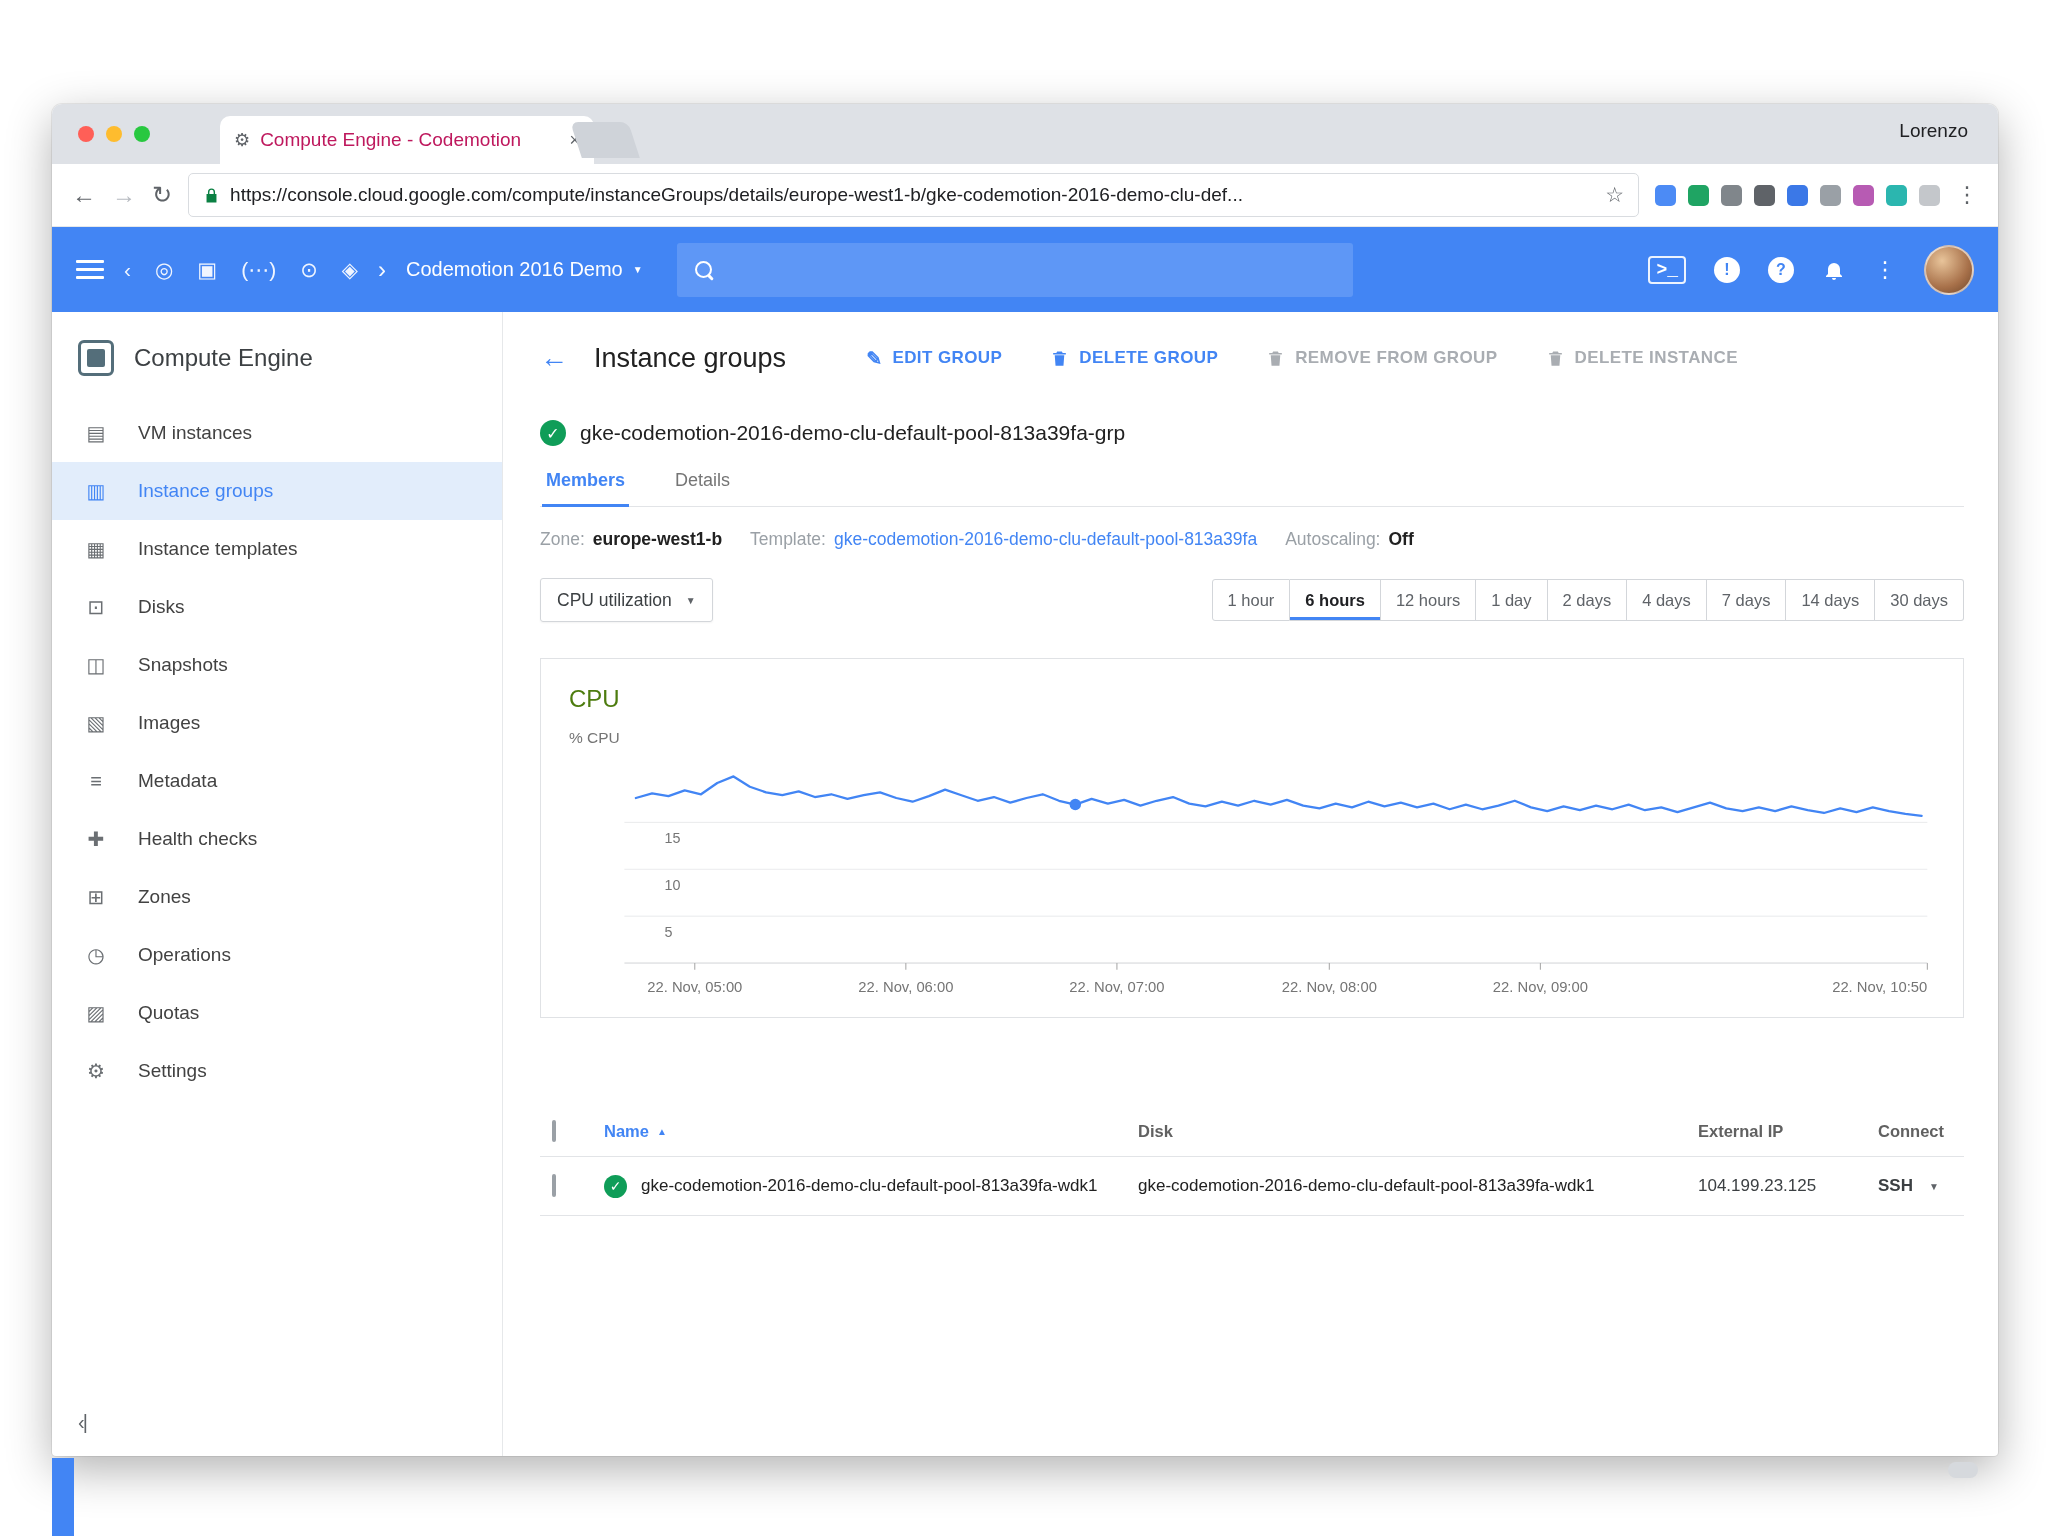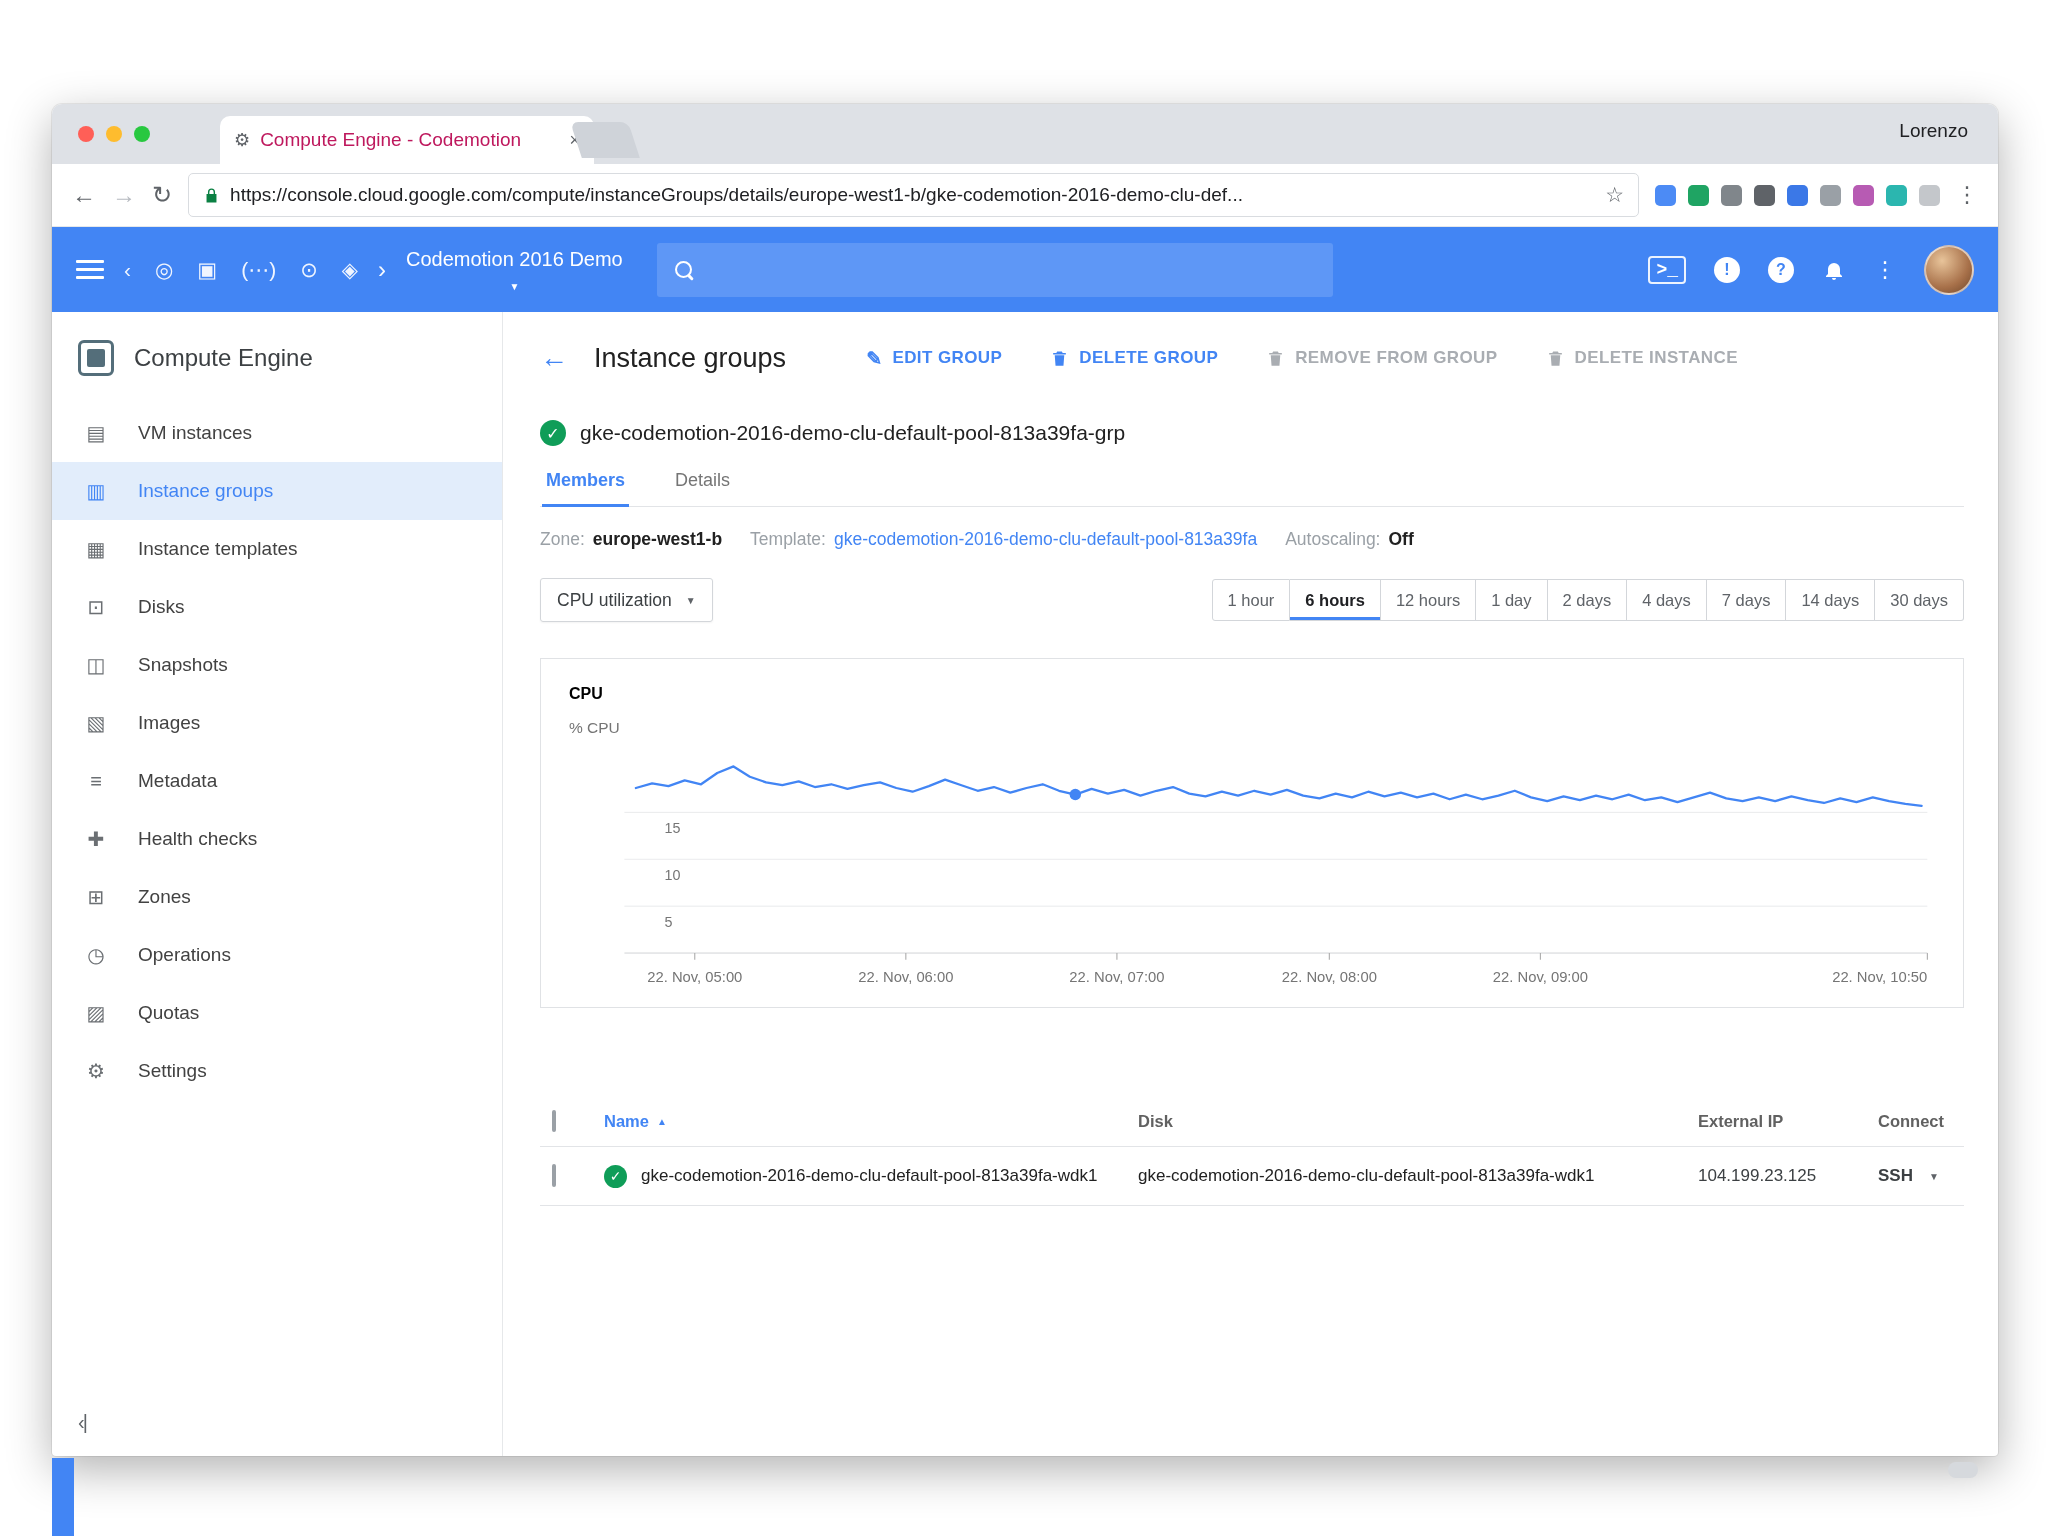--- a/index.html
+++ b/index.html
@@ -26,21 +26,21 @@
   .ext{width:21px;height:21px;border-radius:5px;}
   .menu3{font-size:22px;color:#5f6368;}
   
   .bluebar{height:85px;background:#4285f4;display:flex;align-items:center;padding:0 24px;gap:20px;flex:0 0 auto;color:#fff;}
   .burger{width:28px;height:20px;position:relative;}
   .burger i{position:absolute;left:0;right:0;height:3px;background:#fff;border-radius:1px;}
   .burger i:nth-child(1){top:0;} .burger i:nth-child(2){top:8px;} .burger i:nth-child(3){top:16px;}
   .abicons{display:flex;gap:24px;align-items:center;}
   .abic{font-size:21px;color:rgba(255,255,255,.92);}
   .crumb-chev{font-size:24px;color:rgba(255,255,255,.95);}
-  .project{display:flex;align-items:center;gap:10px;font-size:20px;color:#fff;flex-direction:column;}
+  .project{display:flex;align-items:center;gap:10px;font-size:20px;color:#fff;}
   .caret{font-size:10px;}
   .searchbox{width:640px;height:54px;background:#5e97f6;border-radius:3px;display:flex;align-items:center;padding:0 18px;margin-left:14px;}
   .mag{width:13px;height:13px;border:2.5px solid #fff;border-radius:50%;position:relative;}
   .mag::after{content:"";position:absolute;width:2.5px;height:7px;background:#fff;left:12px;top:11px;transform:rotate(-45deg);border-radius:2px;}
   .abright{margin-left:auto;display:flex;align-items:center;gap:28px;}
   .shellic{font-family:"Liberation Mono",monospace;font-size:18px;font-weight:700;border:2px solid rgba(255,255,255,.9);border-radius:4px;padding:2px 6px;}
   .circic{width:26px;height:26px;border-radius:50%;background:#fff;color:#4285f4;font-size:16px;font-weight:700;display:flex;align-items:center;justify-content:center;}
   .avatar{width:46px;height:46px;border-radius:50%;background:radial-gradient(circle at 35% 30%,#e8c49a,#a8714a 60%,#6d4528);border:2px solid rgba(255,255,255,.6);}
   
   .content{flex:1;display:flex;min-height:0;}
@@ -76,21 +76,21 @@
   .meta .gap{width:28px;}
   .controls{display:flex;margin-top:28px;align-items:center;gap:20px;}
   .metric{border:1px solid #d3d6da;border-radius:3px;height:42px;display:flex;align-items:center;gap:14px;padding:0 16px;font-size:17.5px;color:#3c4043;box-shadow:0 1px 2px rgba(0,0,0,.05);cursor:pointer;}
   .metric .caret{color:#5f6368;}
   .ranges{margin-left:auto;display:flex;}
   .rbtn{border:1px solid #d3d6da;border-left:none;height:40px;display:flex;align-items:center;padding:0 15px;font-size:16.5px;color:#5f6368;background:#fff;cursor:pointer;white-space:nowrap;}
   .rbtn:first-child{border-left:1px solid #d3d6da;border-radius:3px 0 0 3px;}
   .rbtn:last-child{border-radius:0 3px 3px 0;}
   .rbtn.sel{color:#202124;font-weight:700;box-shadow:inset 0 -3px 0 #4285f4;}
   .card{border:1px solid #e0e2e5;margin-top:36px;padding:26px 28px 16px;}
-  .chart-title{font-size:16px;color:#000000;font-weight:700;margin:0 0 16px;}
+  .chart-title{font-size:24px;color:#4d7c0f;font-weight:400;margin:0 0 16px;}
   .ylab{font-size:15.5px;color:#757575;margin-bottom:4px;}
   .chart-svg{display:block;width:100%;height:auto;}
   .legend{display:flex;align-items:center;gap:10px;margin-top:10px;font-size:17px;color:#212121;}
   .lsq{width:15px;height:15px;background:#4285f4;border:2px solid #3367d6;}
   
   .vmtable{margin-top:88px;}
   .trow{display:flex;align-items:center;height:58px;border-bottom:1px solid #e2e4e7;font-size:17px;}
   .trow.head{height:50px;font-size:16.5px;color:#616161;font-weight:700;border-top:none;}
   .col-cb{width:44px;padding-left:12px;flex:0 0 auto;}
   .cb{width:19px;height:19px;border:2px solid #9aa0a6;border-radius:2px;background:#fff;}

